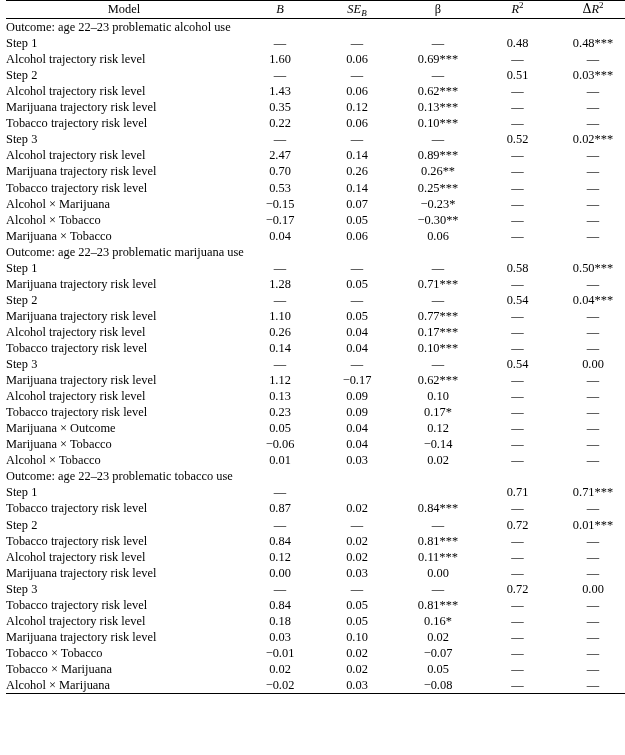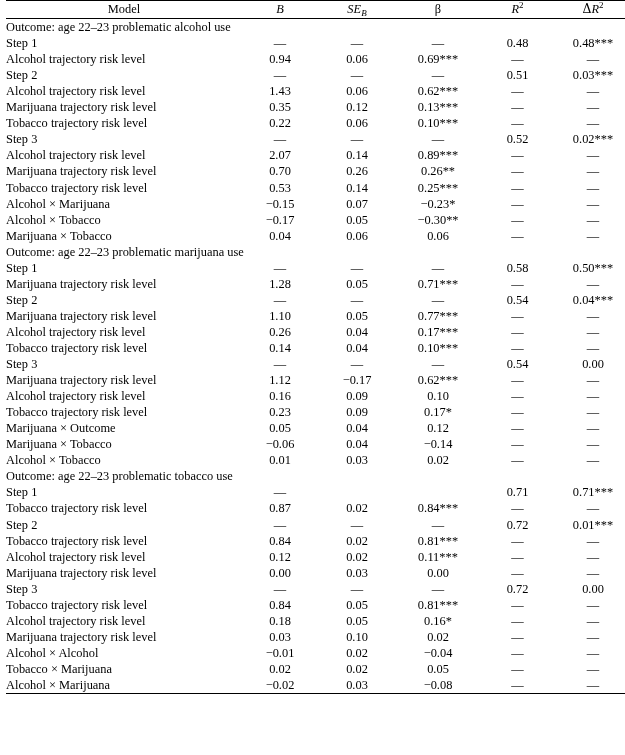--- a/index.html
+++ b/index.html
@@ -97,21 +97,21 @@
         <tr>
           <td class="label indent1">Step 1</td>
           <td class="num">—</td>
           <td class="num">—</td>
           <td class="num">—</td>
           <td class="num">0.48</td>
           <td class="num">0.48***</td>
         </tr>
         <tr>
           <td class="label indent2">Alcohol trajectory risk level</td>
-          <td class="num">0.94</td>
+          <td class="num">1.60</td>
           <td class="num">0.06</td>
           <td class="num">0.69***</td>
           <td class="num">—</td>
           <td class="num">—</td>
         </tr>
         <tr>
           <td class="label indent1">Step 2</td>
           <td class="num">—</td>
           <td class="num">—</td>
           <td class="num">—</td>
@@ -145,21 +145,21 @@
         <tr>
           <td class="label indent1">Step 3</td>
           <td class="num">—</td>
           <td class="num">—</td>
           <td class="num">—</td>
           <td class="num">0.52</td>
           <td class="num">0.02***</td>
         </tr>
         <tr>
           <td class="label indent2">Alcohol trajectory risk level</td>
-          <td class="num">2.07</td>
+          <td class="num">2.47</td>
           <td class="num">0.14</td>
           <td class="num">0.89***</td>
           <td class="num">—</td>
           <td class="num">—</td>
         </tr>
         <tr>
           <td class="label indent2">Marijuana trajectory risk level</td>
           <td class="num">0.70</td>
           <td class="num">0.26</td>
           <td class="num">0.26**</td>
@@ -265,21 +265,21 @@
         <tr>
           <td class="label indent2">Marijuana trajectory risk level</td>
           <td class="num">1.12</td>
           <td class="num">−0.17</td>
           <td class="num">0.62***</td>
           <td class="num">—</td>
           <td class="num">—</td>
         </tr>
         <tr>
           <td class="label indent2">Alcohol trajectory risk level</td>
-          <td class="num">0.16</td>
+          <td class="num">0.13</td>
           <td class="num">0.09</td>
           <td class="num">0.10</td>
           <td class="num">—</td>
           <td class="num">—</td>
         </tr>
         <tr>
           <td class="label indent2">Tobacco trajectory risk level</td>
           <td class="num">0.23</td>
           <td class="num">0.09</td>
           <td class="num">0.17*</td>
@@ -392,24 +392,24 @@
         </tr>
         <tr>
           <td class="label indent2">Marijuana trajectory risk level</td>
           <td class="num">0.03</td>
           <td class="num">0.10</td>
           <td class="num">0.02</td>
           <td class="num">—</td>
           <td class="num">—</td>
         </tr>
         <tr>
-          <td class="label indent2">Alcohol × Alcohol</td>
+          <td class="label indent2">Tobacco × Tobacco</td>
           <td class="num">−0.01</td>
           <td class="num">0.02</td>
-          <td class="num">−0.04</td>
+          <td class="num">−0.07</td>
           <td class="num">—</td>
           <td class="num">—</td>
         </tr>
         <tr>
           <td class="label indent2">Tobacco × Marijuana</td>
           <td class="num">0.02</td>
           <td class="num">0.02</td>
           <td class="num">0.05</td>
           <td class="num">—</td>
           <td class="num">—</td>

